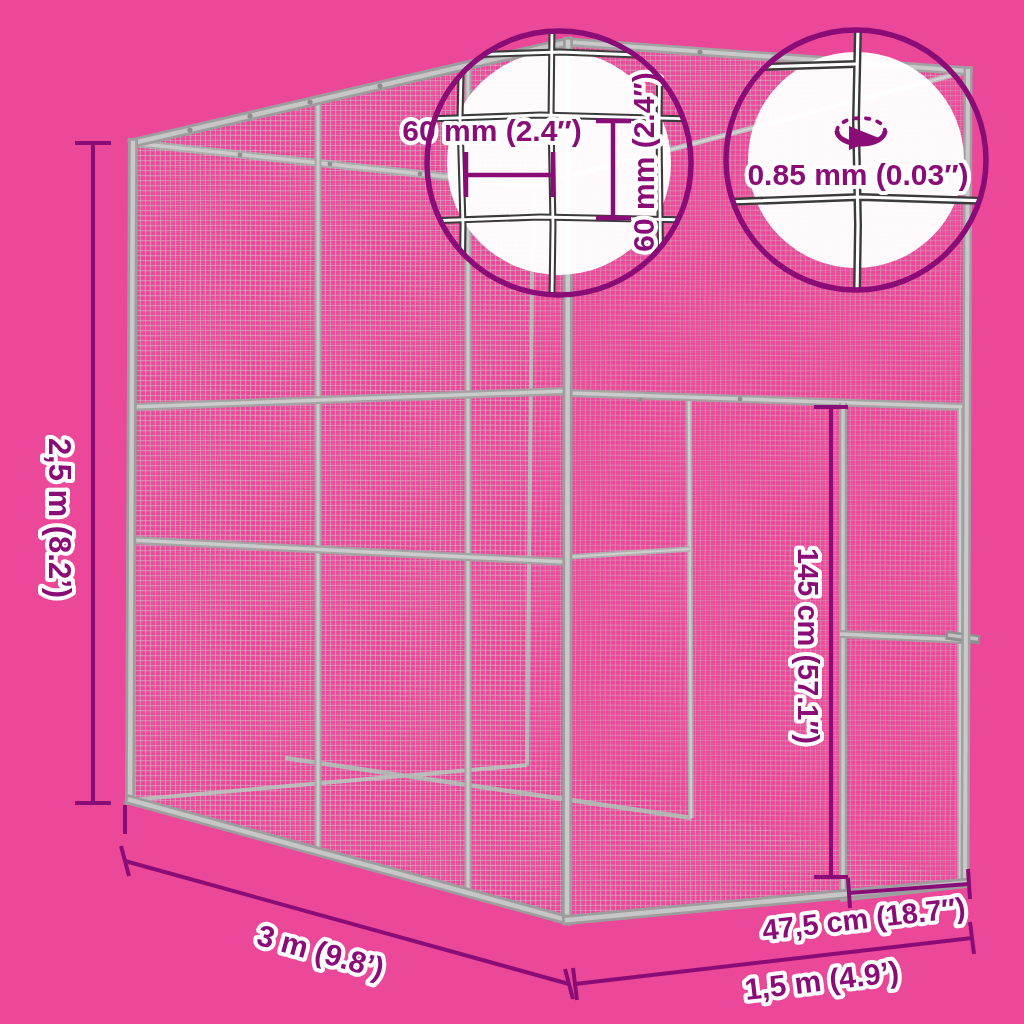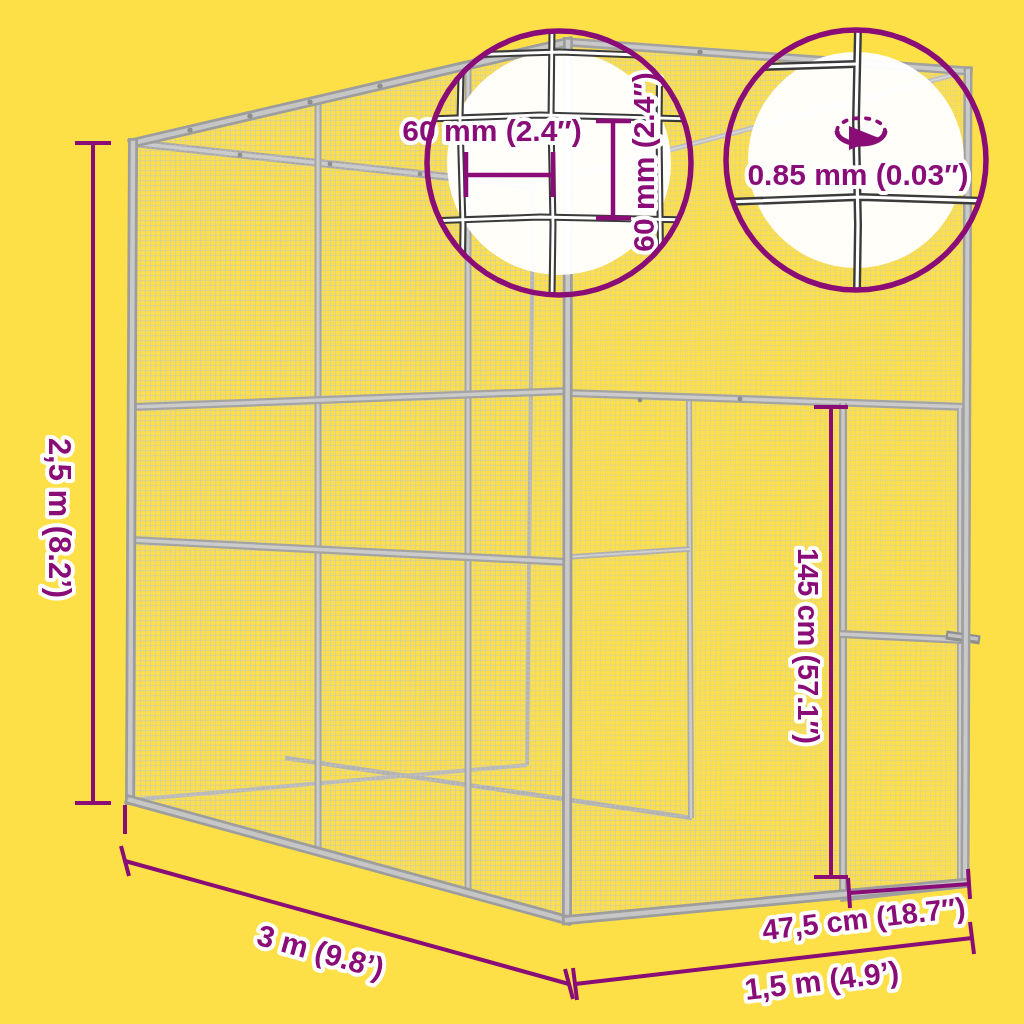--- a/index.html
+++ b/index.html
@@ -1,16 +1,16 @@
 <!DOCTYPE html>
 <html><head>
 <meta charset="utf-8">
 <style>
   html,body{margin:0;padding:0;background:#ffffff;}
-  #stage{position:relative;width:1024px;height:1024px;background:#fde047;overflow:hidden;
+  #stage{position:relative;width:1024px;height:1024px;background:#ec4899;overflow:hidden;
          font-family:"Liberation Sans", sans-serif;}
   svg text{font-family:"Liberation Sans", sans-serif;font-weight:bold;
            paint-order:stroke;stroke:#ffffff;stroke-width:8px;stroke-linejoin:round;}
   .dimtext{fill:#8a0d77;}
 </style>
 </head>
 <body>
 
 <div id="stage">
 <svg width="1024" height="1024" viewBox="0 0 1024 1024">

